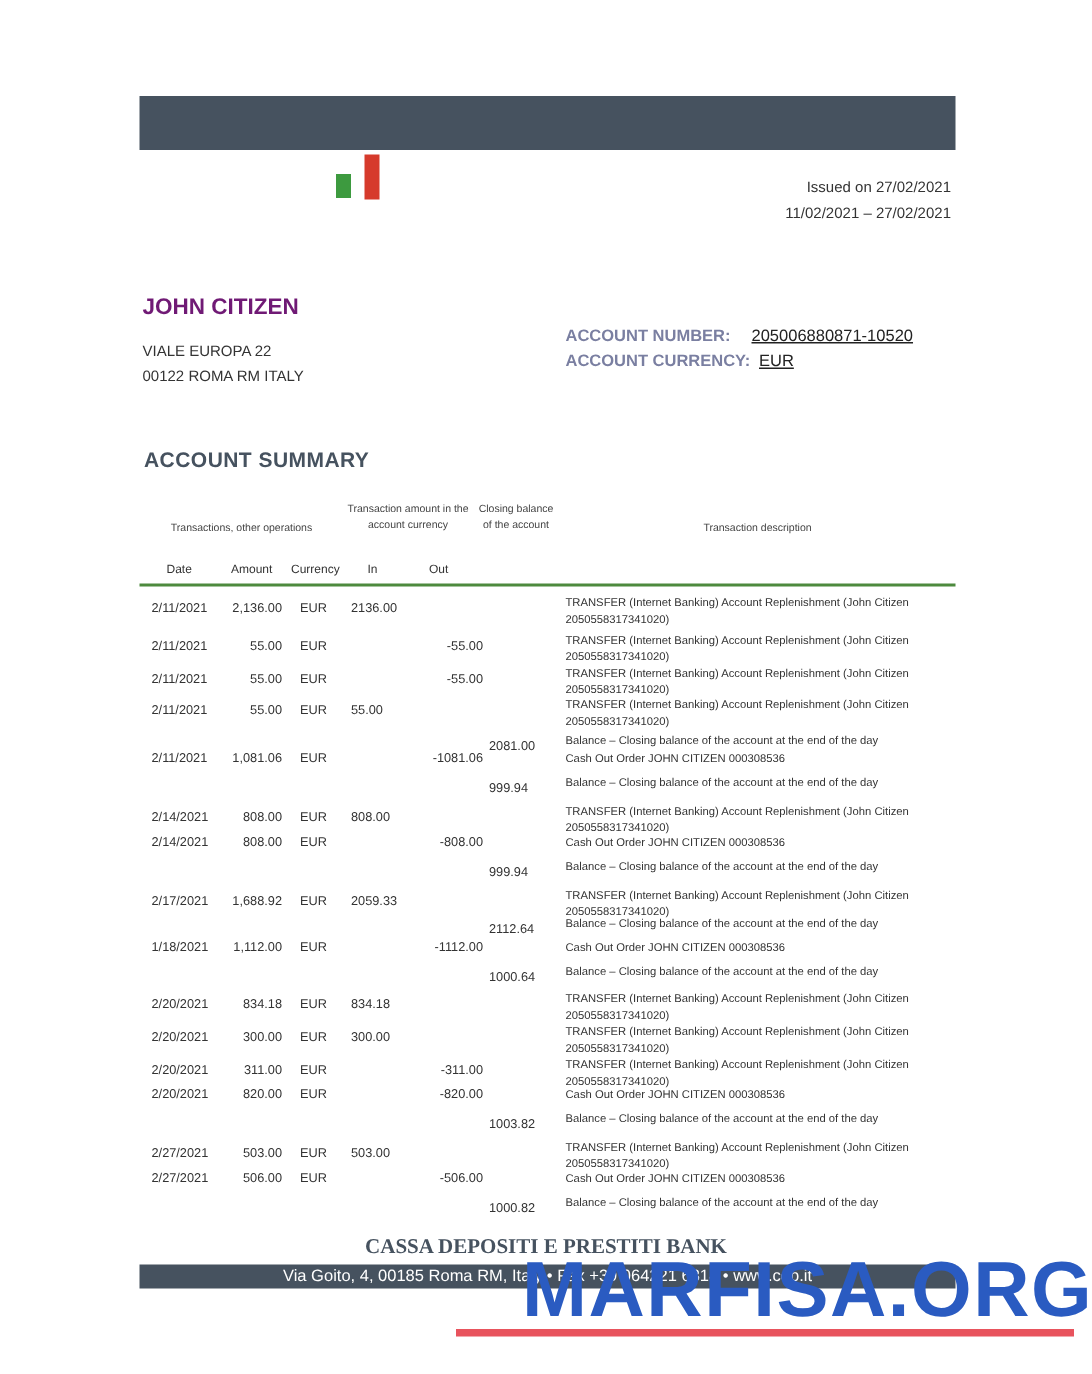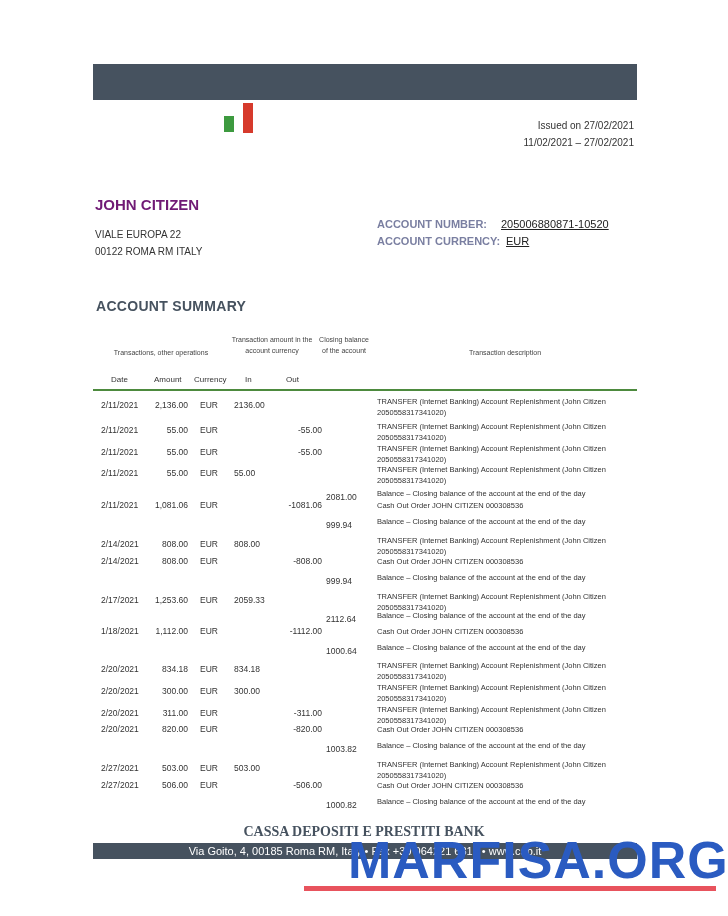--- a/index.html
+++ b/index.html
@@ -162,21 +162,21 @@
       <span class="c c-date"></span>
       <span class="c c-amt"></span>
       <span class="c c-cur"></span>
       <span class="c c-in"></span>
       <span class="c c-out"></span>
       <span class="c c-bal">999.94</span>
     </div>
     <div class="c c-desc" style="top: 572px; position: absolute;">Balance – Closing balance of the account at the end of the day</div>
     <div class="row" style="top: 595px;">
       <span class="c c-date">2/17/2021</span>
-      <span class="c c-amt">1,253.60</span>
+      <span class="c c-amt">1,688.92</span>
       <span class="c c-cur">EUR</span>
       <span class="c c-in">2059.33</span>
       <span class="c c-out"></span>
       <span class="c c-bal"></span>
     </div>
     <div class="c c-desc" style="top: 591px; position: absolute;">TRANSFER (Internet Banking) Account Replenishment (John Citizen 2050558317341020)</div>
     <div class="row" style="top: 614px;">
       <span class="c c-date"></span>
       <span class="c c-amt"></span>
       <span class="c c-cur"></span>

